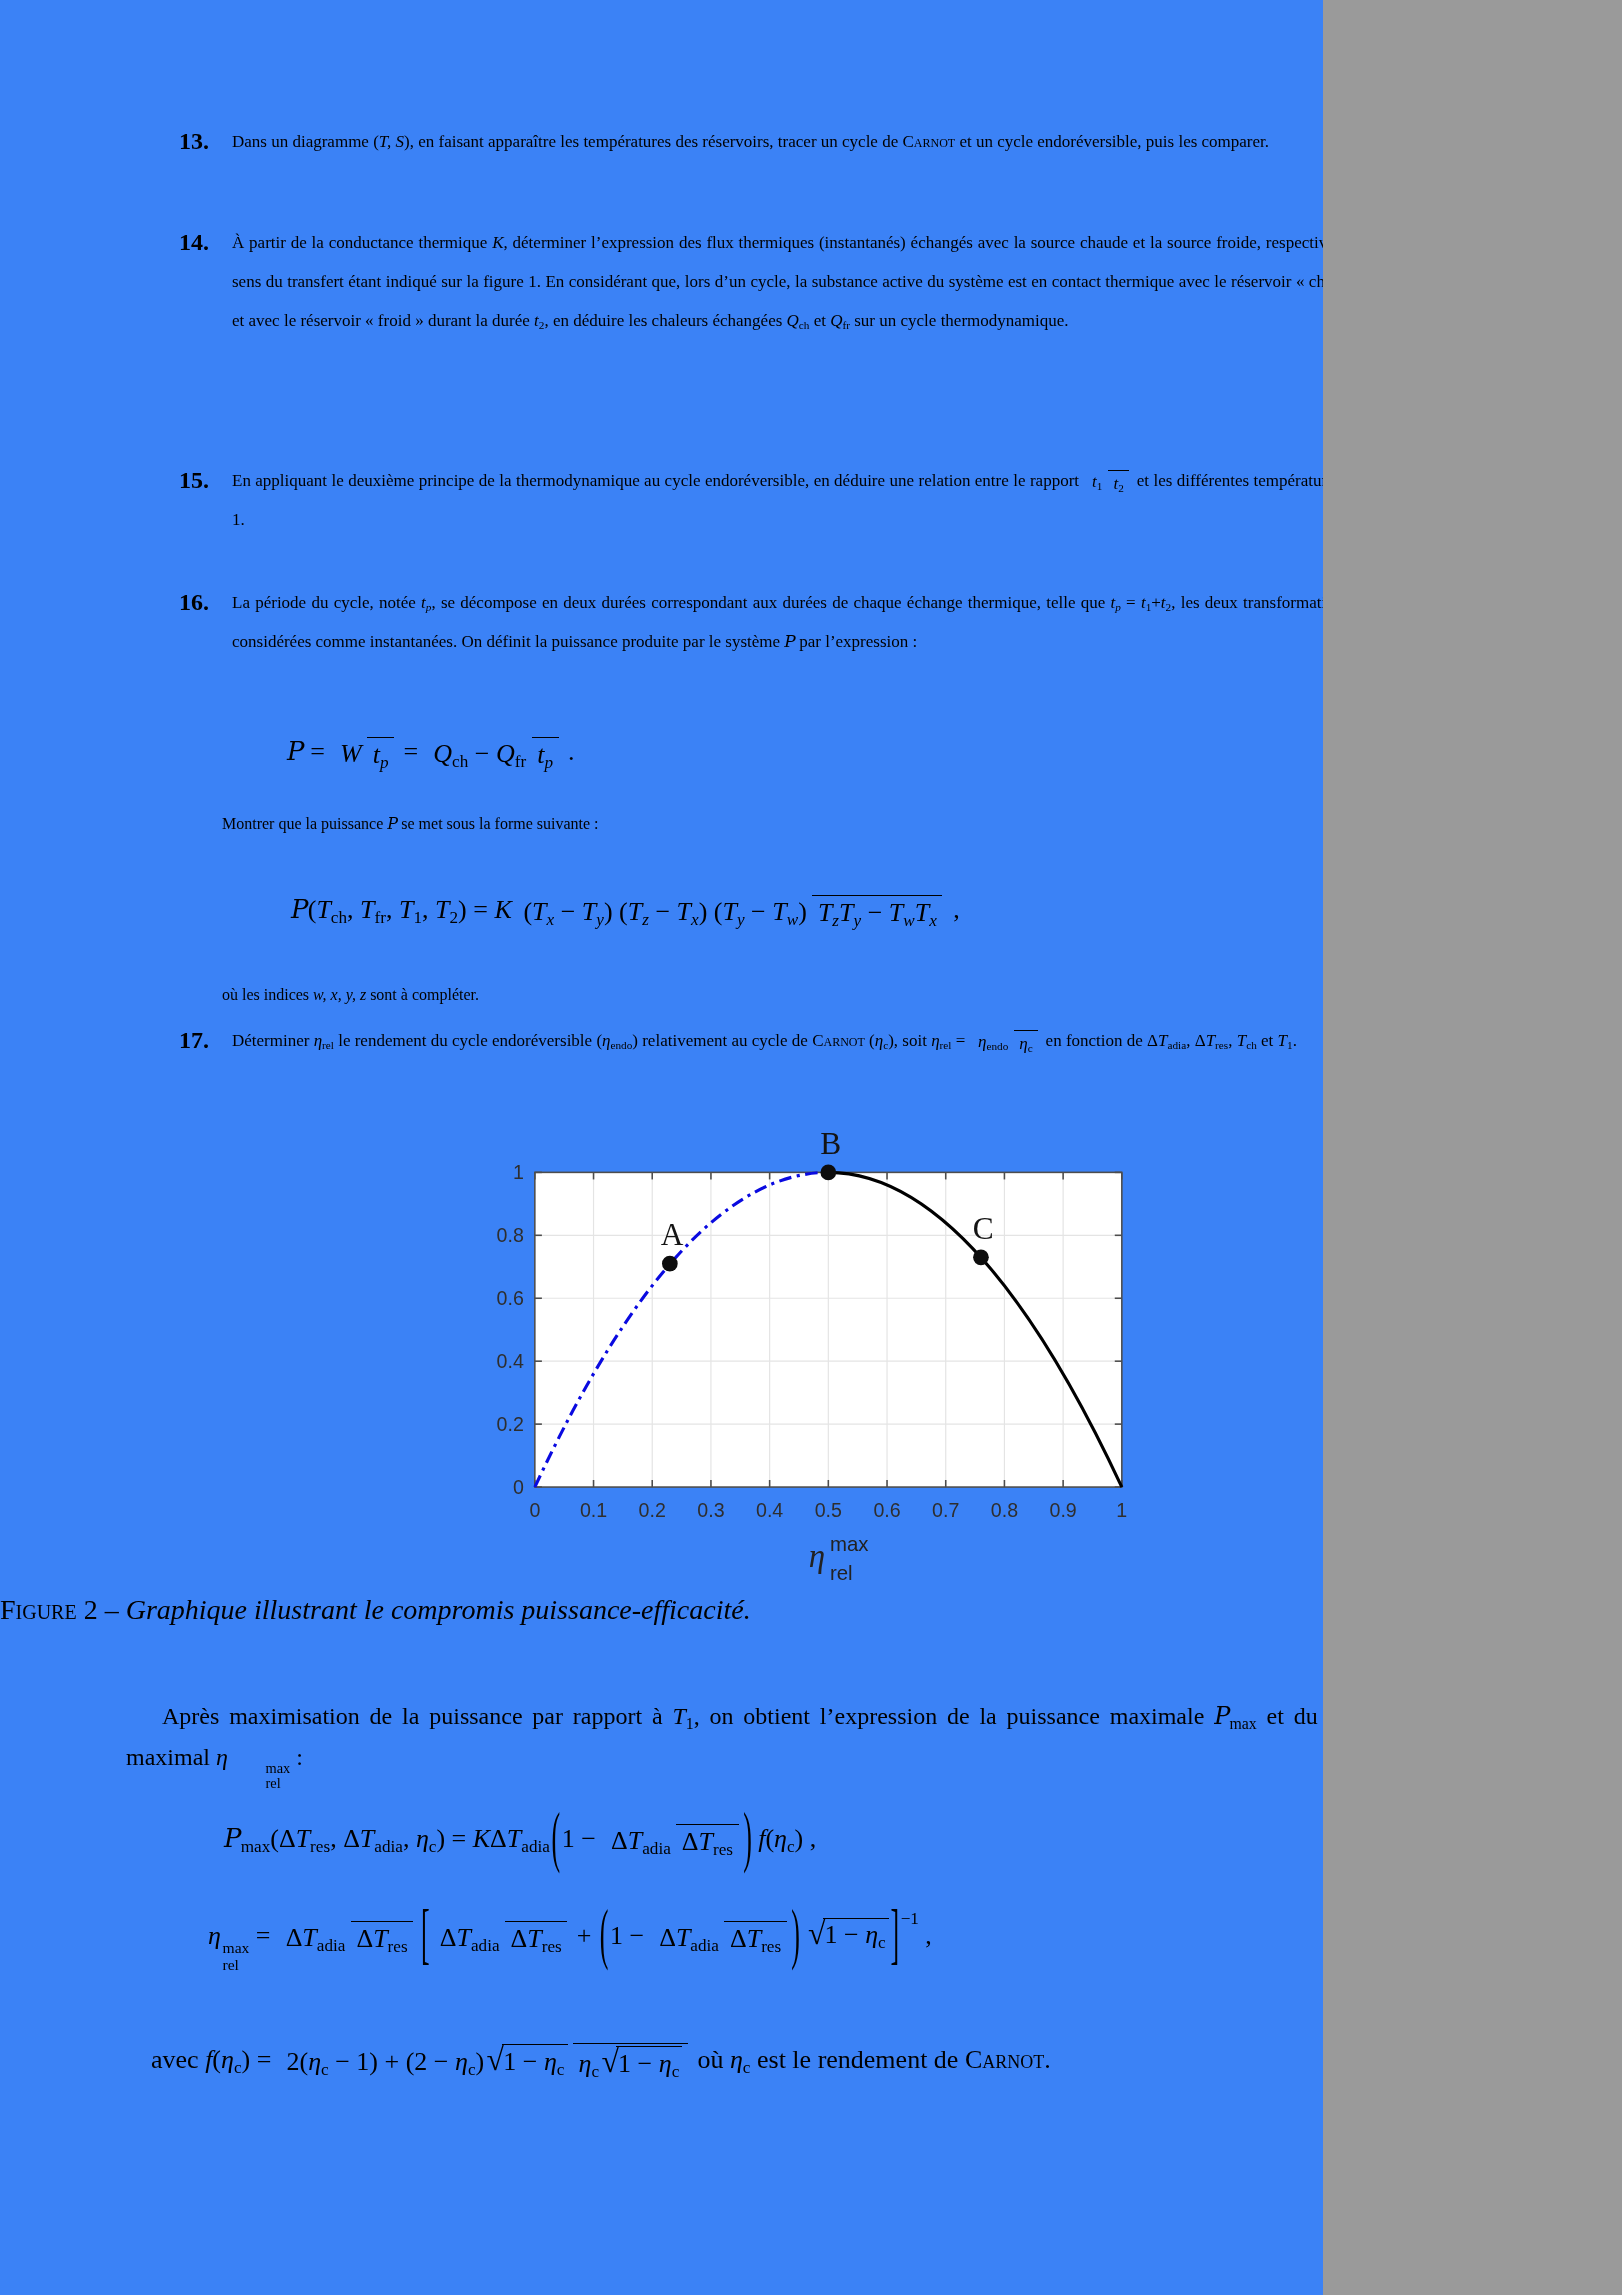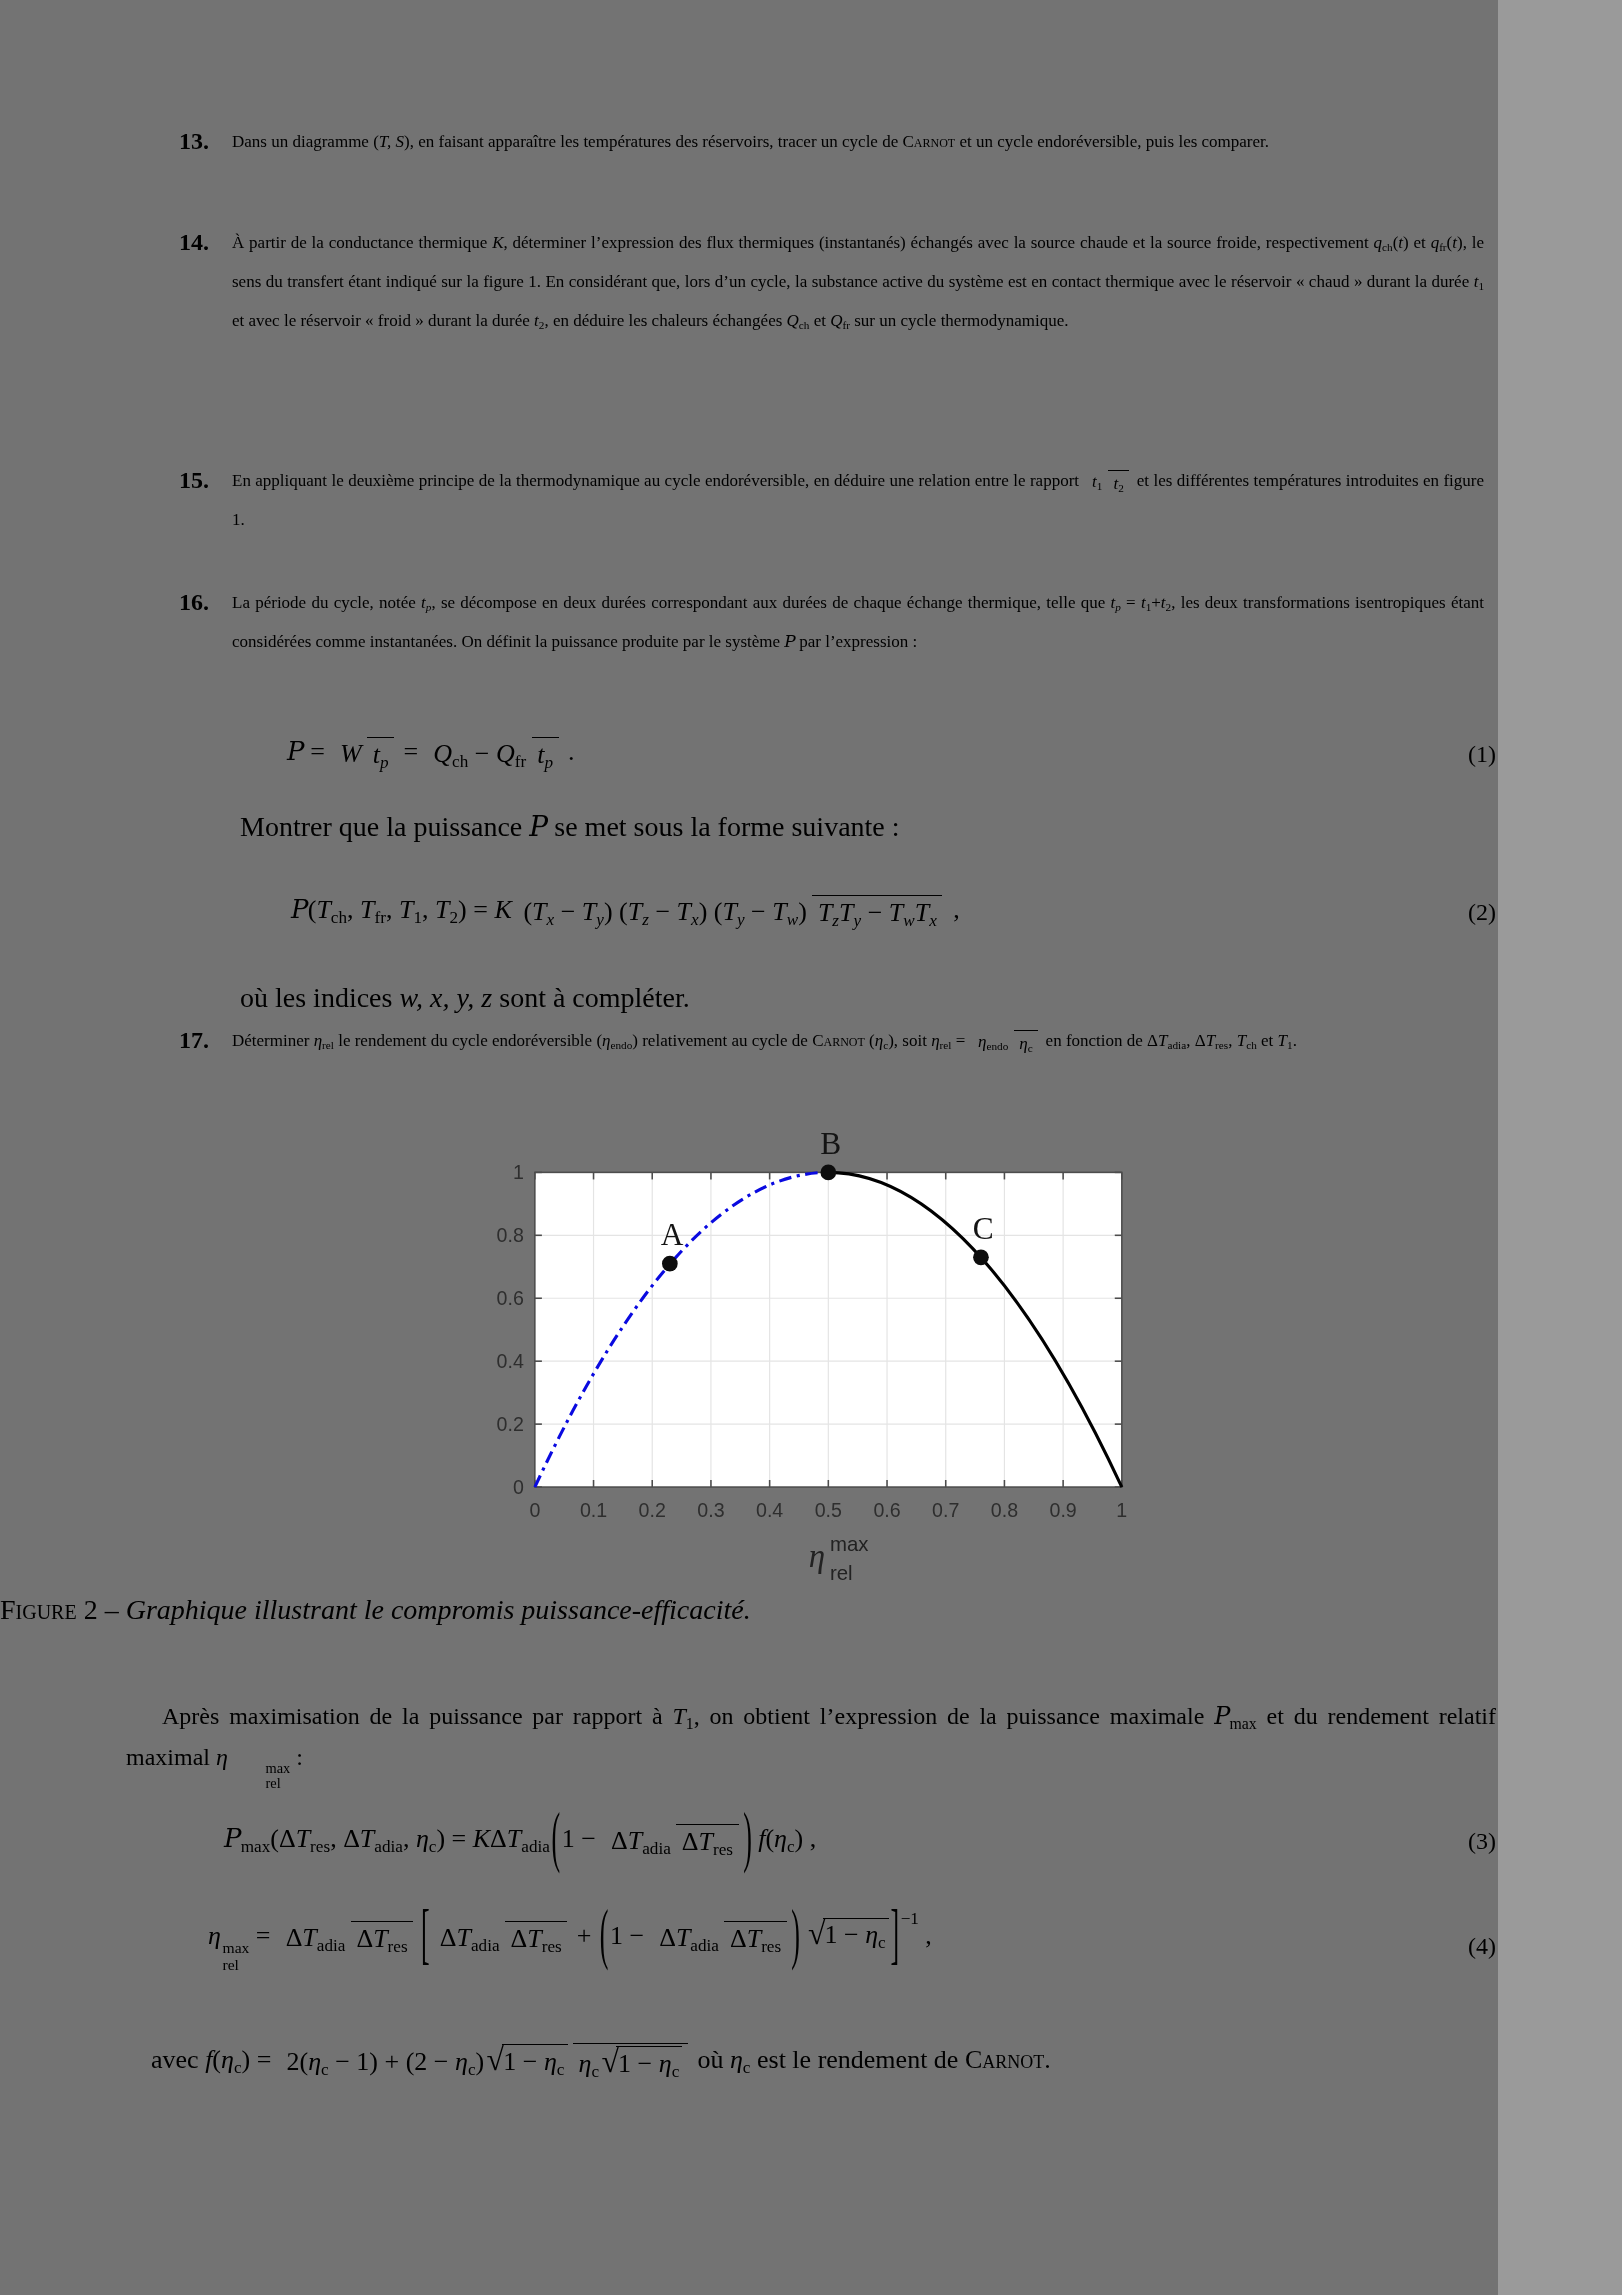--- a/index.html
+++ b/index.html
@@ -1,21 +1,21 @@
 <!DOCTYPE html>
 <html style="font-size:12.6px"><head>
 <meta charset="utf-8">
 <style>
   html,body{margin:0;padding:0;background:#9a9a9a;}
-  .page{position:relative;width:1498px;height:2295px;background:#737373;
+  .page{position:relative;width:1323px;height:2295px;background:#3b82f6;
         font-family:"Liberation Serif","DejaVu Serif",serif;color:#000;overflow:hidden;}
   .item{position:absolute;left:179px;width:1305px;display:flex;}
   .inum{width:53px;font-weight:bold;font-size:24px;line-height:39px;flex:none;}
   .ibody{width:1252px;font-size:17px;line-height:39px;text-align:justify;}
-  .plain{position:absolute;left:240px;width:1264px;font-size:28px;line-height:36px;text-align:justify;}
+  .plain{position:absolute;left:222px;width:1264px;font-size:16px;line-height:29px;text-align:justify;}
   .para{position:absolute;left:126px;width:1370px;font-size:24px;line-height:41px;text-align:justify;text-indent:36px;}
   .eq{position:absolute;left:126px;width:1370px;display:flex;align-items:center;font-size:26px;}
   .eqbody{white-space:nowrap;}
   .eqno{margin-left:auto;font-size:24px;}
   .caption{position:absolute;left:0;width:100%;text-align:left;font-size:28px;}
   .footer{position:absolute;left:0;width:100%;text-align:center;font-size:23.6px;font-style:italic;}
   .it{font-style:italic;}
   .sc{font-variant:small-caps;}
   .cal{font-style:italic;font-family:"DejaVu Serif","Liberation Serif",serif;letter-spacing:-0.8px;}
   sub.ss{font-size:0.66em;vertical-align:-0.3em;line-height:0;font-style:normal;}

